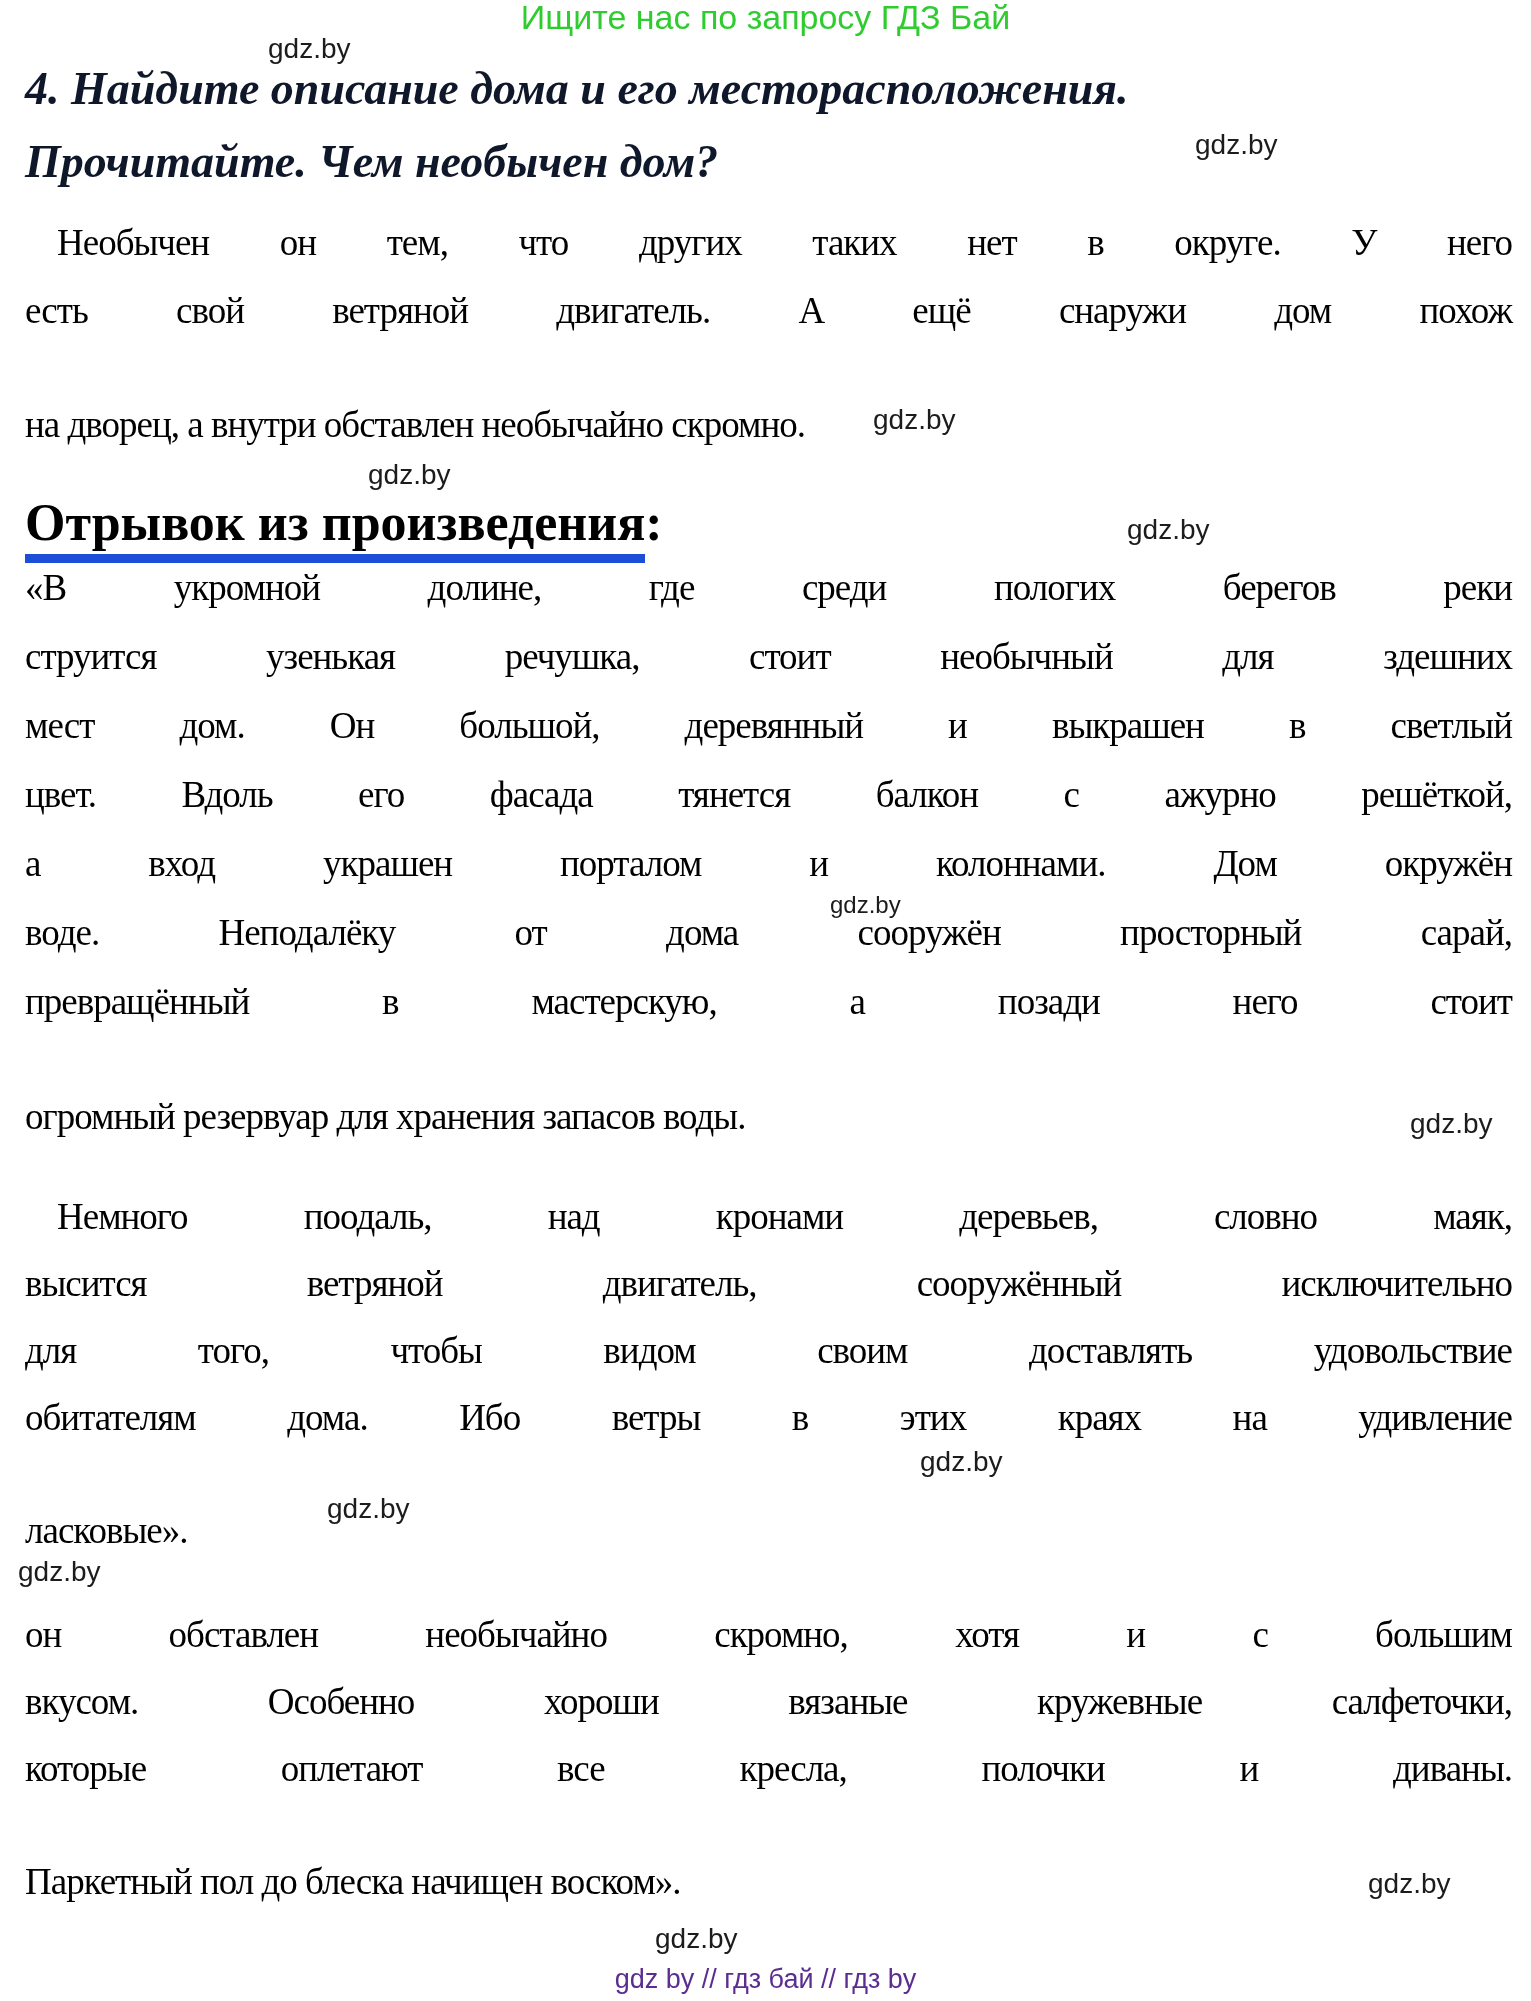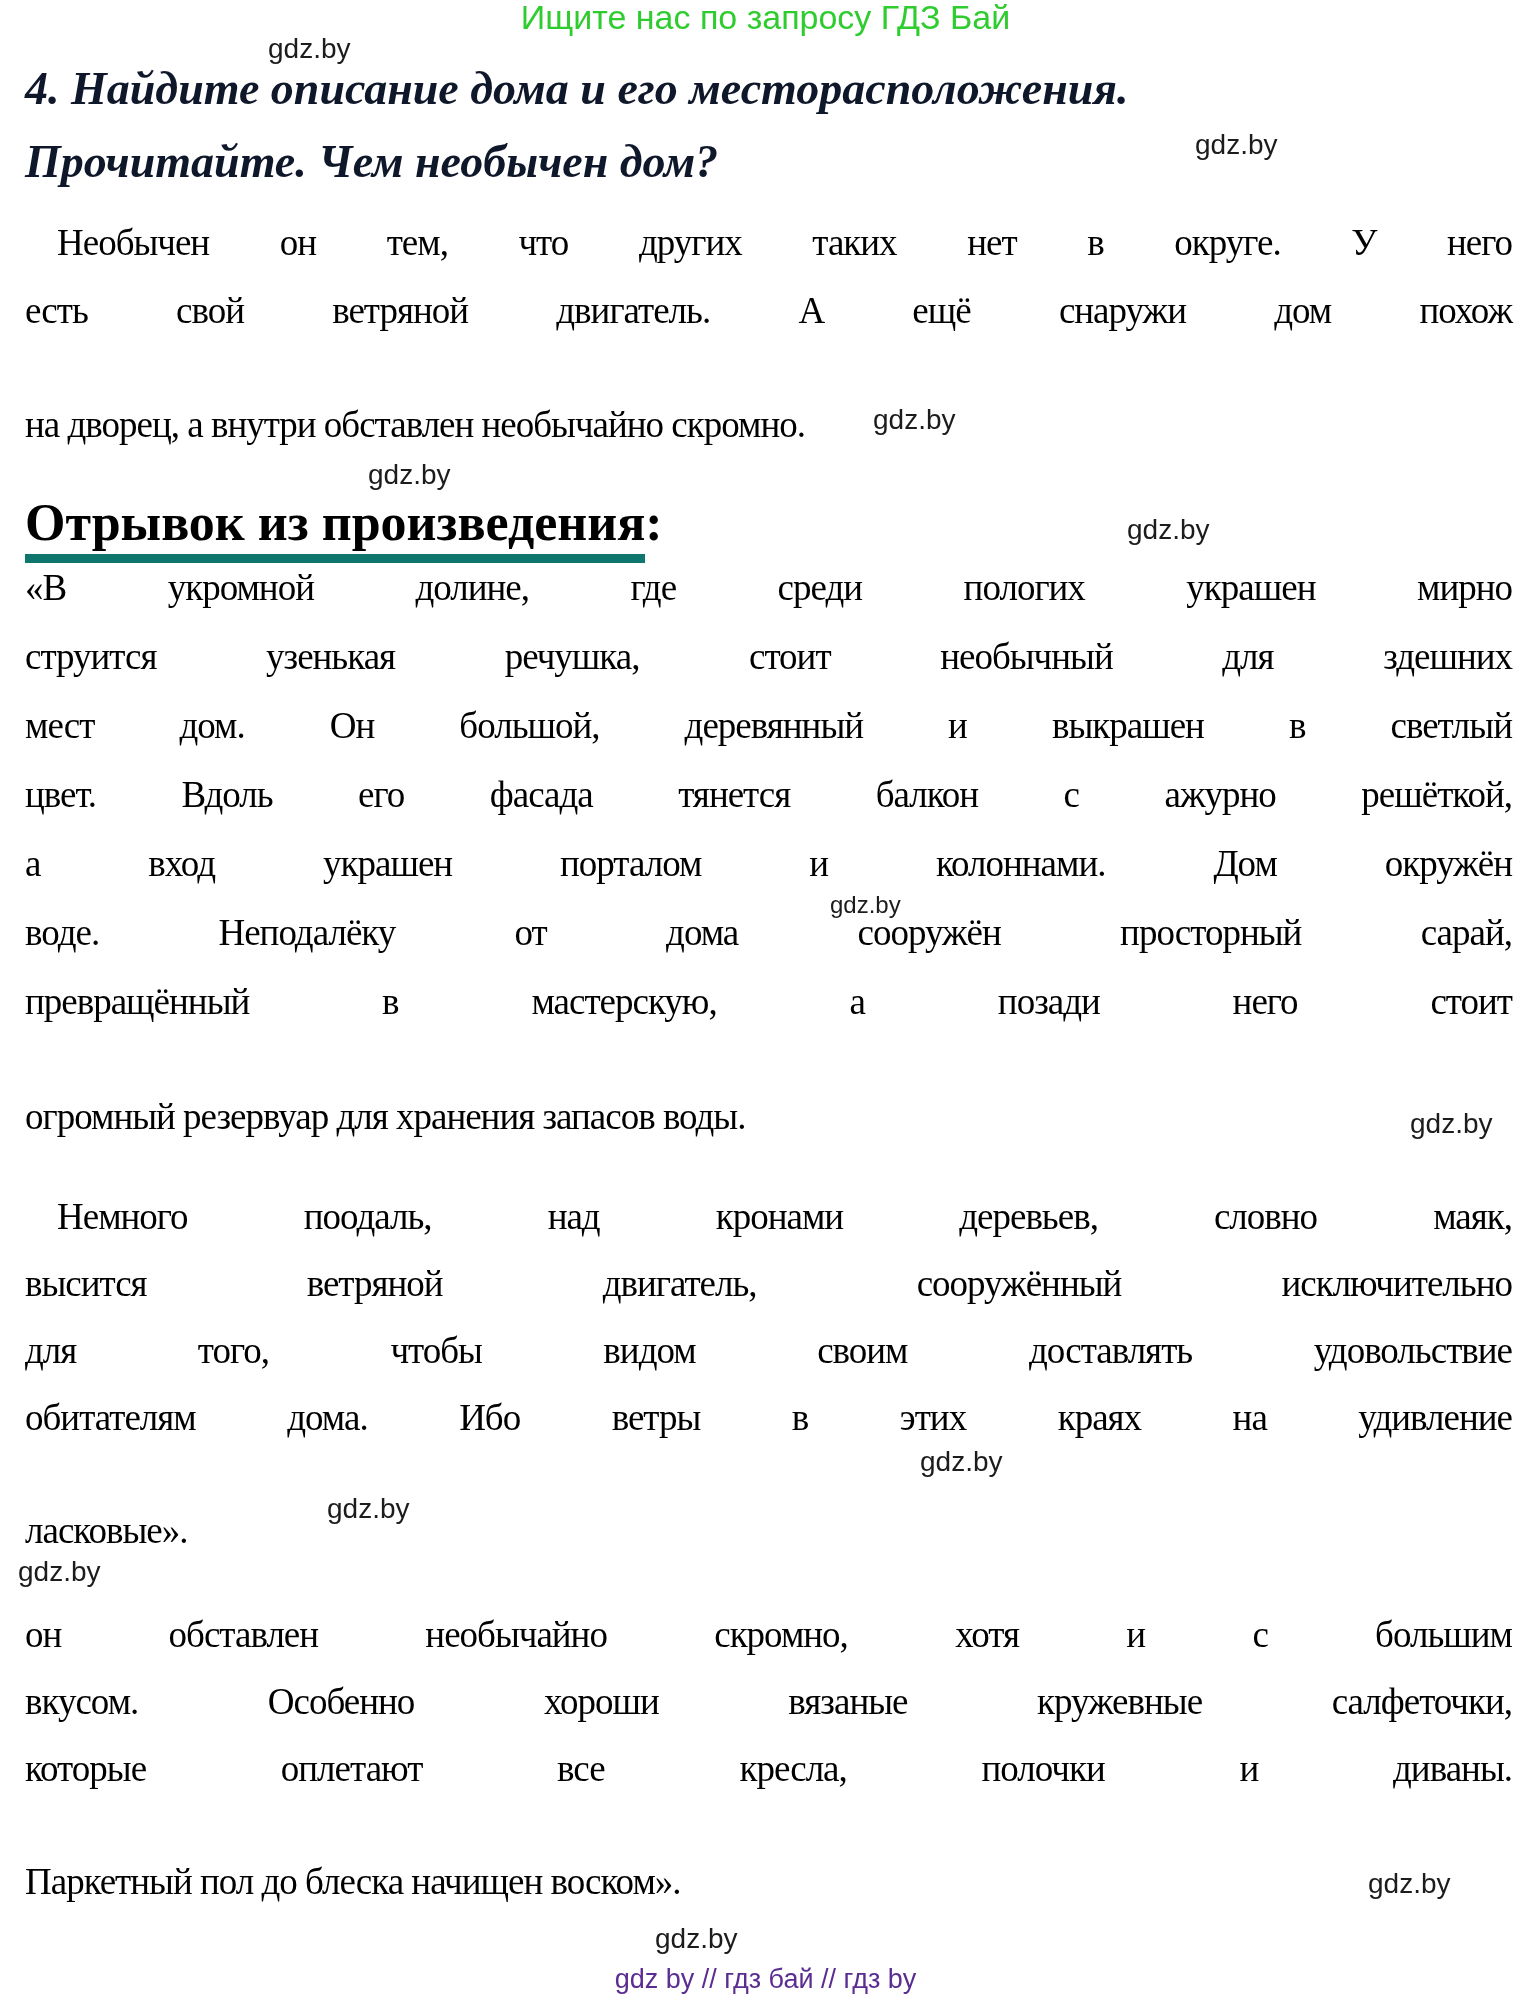--- a/index.html
+++ b/index.html
@@ -79,21 +79,21 @@
     left: 25px;
     top: 497px;
     font-family: "Liberation Serif", serif;
     font-weight: bold;
     font-size: 52px;
     line-height: 52px;
     color: #000;
     white-space: nowrap;
   }
   .excerpt-heading .underlined {
-    border-bottom: 9px solid #0f766e;
+    border-bottom: 9px solid #1d4ed8;
     padding-bottom: 3px;
   }
 </style>
 </head>
 <body>
 
 <div class="banner-top">Ищите нас по запросу ГДЗ Бай</div>
 
 <span class="wm" style="left:268px;  top:33px;">gdz.by</span>
 <span class="wm" style="left:1195px; top:129px;">gdz.by</span>
@@ -117,21 +117,21 @@
   <div class="bodyline indent">Необычен он тем, что других таких нет в округе. У него</div>
   <div class="bodyline">есть свой ветряной двигатель. А ещё снаружи дом похож</div>
   <div class="bodyline last">на дворец, а внутри обставлен необычайно скромно.</div>
 </div>
 
 <div class="excerpt-heading">
   <span class="underlined">Отрывок из произведения</span><span>:</span>
 </div>
 
 <div class="para" id="quote1" style="top:553px;">
-  <div class="bodyline">«В укромной долине, где среди пологих украшен мирно</div>
+  <div class="bodyline">«В укромной долине, где среди пологих берегов реки</div>
   <div class="bodyline">струится узенькая речушка, стоит необычный для здешних</div>
   <div class="bodyline">мест дом. Он большой, деревянный и выкрашен в светлый</div>
   <div class="bodyline">цвет. Вдоль его фасада тянется балкон с ажурно решёткой,</div>
   <div class="bodyline">а вход украшен порталом и колоннами. Дом окружён</div>
   <div class="bodyline">воде. Неподалёку от дома сооружён просторный сарай,</div>
   <div class="bodyline">превращённый в мастерскую, а позади него стоит</div>
   <div class="bodyline last">огромный резервуар для хранения запасов воды.</div>
 </div>
 
 <div class="para" id="quote2" style="top:1183px;">

